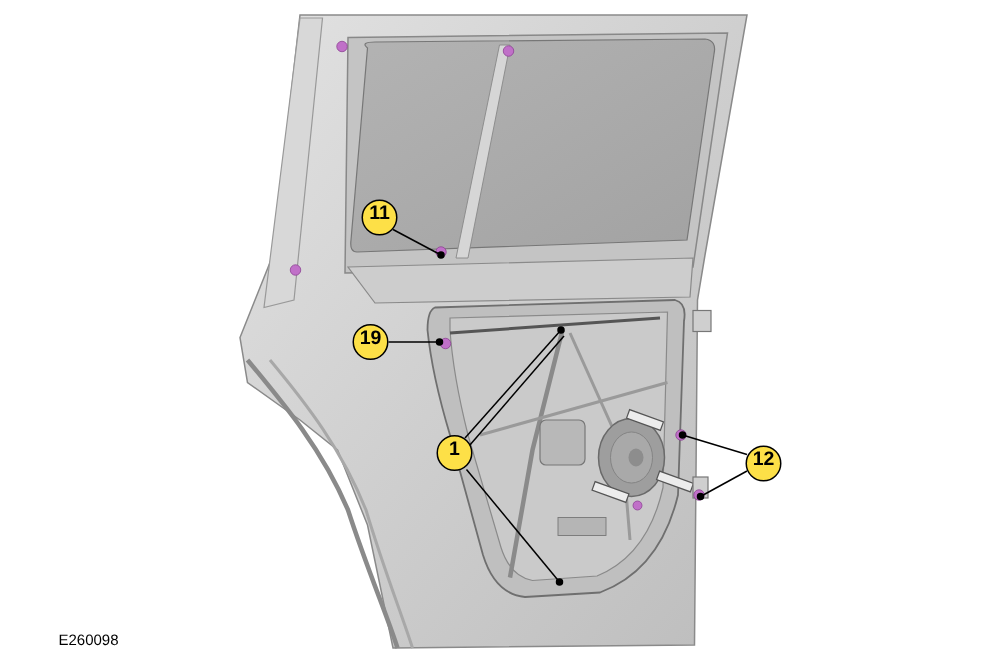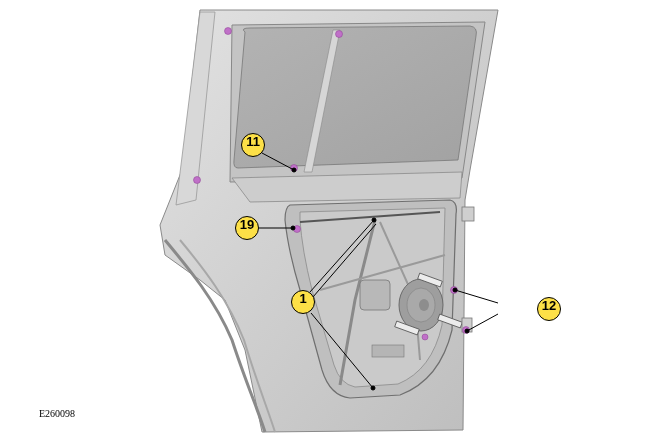--- a/index.html
+++ b/index.html
@@ -6,22 +6,22 @@
   body { width:672px; height:442px; position:relative; overflow:hidden; font-family:"Liberation Sans", sans-serif; }
   .canvas { position:absolute; left:0; top:0; width:672px; height:442px; }
   svg { position:absolute; left:0; top:0; }
   .callout {
     position:absolute; width:24px; height:24px; border-radius:50%;
     border:1px solid #000; background:#fde047; color:#000;
     font-family:"Liberation Sans", sans-serif; font-weight:bold; font-size:13px;
     display:flex; align-items:flex-start; justify-content:center; box-sizing:border-box;
   }
   .figure-id {
-    position:absolute; left:3px; top:408px; font-size:10px; color:#000;
-    font-family:Liberation Serif, serif;
+    position:absolute; left:3px; top:422px; font-size:10px; color:#000;
+    font-family:Liberation Sans, sans-serif;
     padding-left:36px;
   }
 </style>
 </head>
 <body>
 
 <div class="canvas">
   <svg width="672" height="442" viewBox="0 0 672 442">
     <defs>
       <linearGradient id="panelGrad" x1="0" y1="0" x2="1" y2="1">
@@ -104,18 +104,18 @@
 
   <div class="callout" style="left:241px; top:133px;">
     <span>11</span>
   </div>
   <div class="callout" style="left:235px; top:216px;">
     <span>19</span>
   </div>
   <div class="callout" style="left:291px; top:290px;">
     <span>1</span>
   </div>
-  <div class="callout" style="left:497px; top:297px;margin-left:40px;">
+  <div class="callout" style="left:497px; top:297px;">
     <span>12</span>
   </div>
 
   <div class="figure-id">E260098</div>
 </div>
 
 </body></html>

